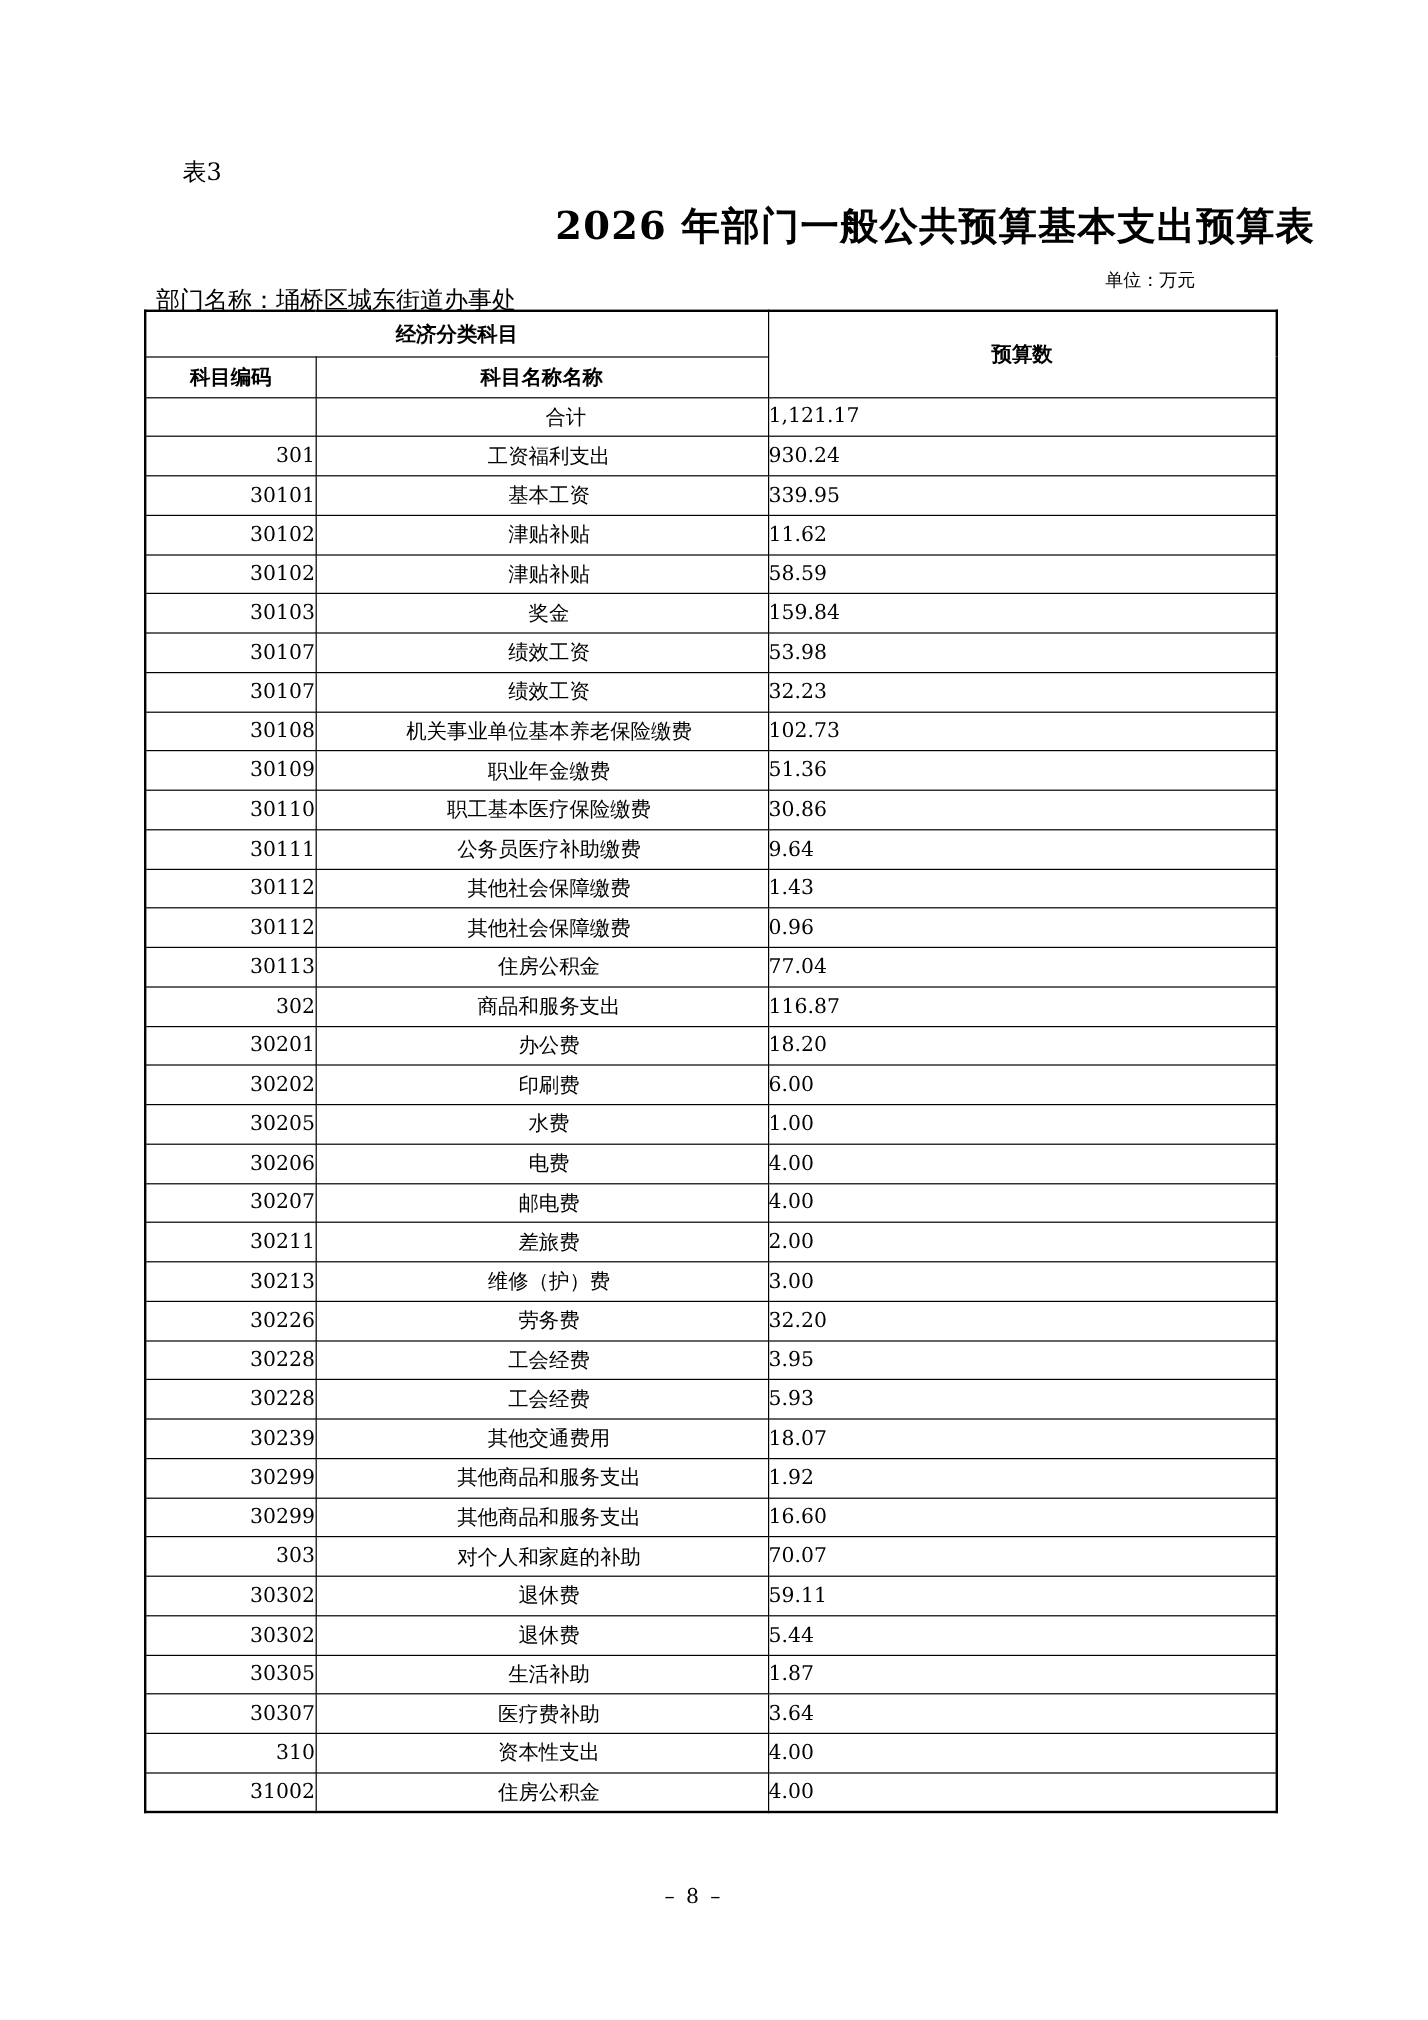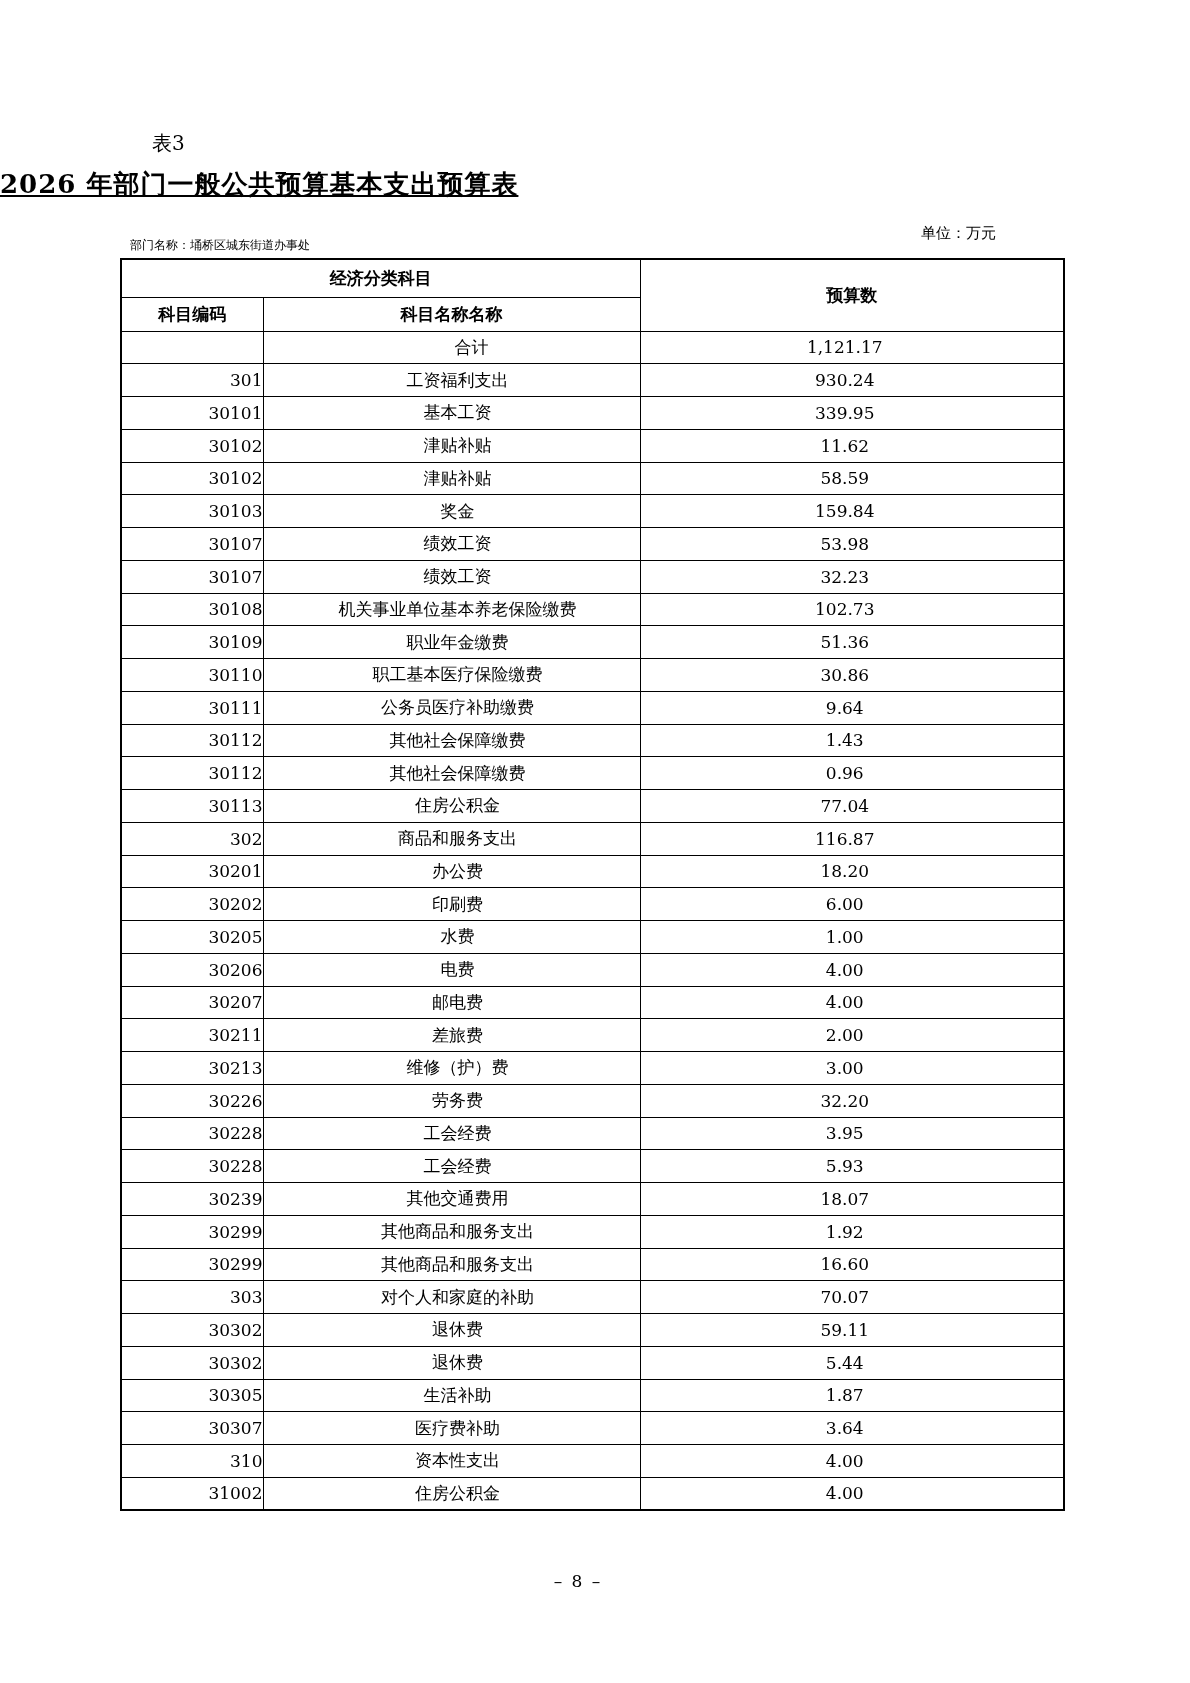--- a/index.html
+++ b/index.html
@@ -17,37 +17,36 @@
     position:absolute;
     left:152px;
     top:130px;
     font-size:20px;
   }
   .doc-title {
     position:absolute;
     left:0;
     right:60px;
     top:167px;
-    text-align:left;
-    font-size:26px;
+    text-align:right;
+    font-size:32px;
     font-weight:bold;
     letter-spacing:1px;
-    text-decoration:underline;
   }
   .unit-label {
     position:absolute;
     top:224px;
     right:160px;
     font-size:15px;
   }
   .dept-label {
     position:absolute;
     top:237px;
     left:130px;
-    font-size:12px;
+    font-size:20px;
   }
   table.budget {
     position:absolute;
     left:120px;
     top:258px;
     width:943px;
     border-collapse:collapse;
     table-layout:fixed;
     border:2px solid #000;
   }
@@ -60,21 +59,21 @@
   thead th { font-weight:bold; text-align:center; }
   tr.hdr-row-1 th { height:38px; }
   tr.hdr-row-2 th { height:34px;margin-top:24px; }
   tbody td { height:32.75px; }
   col.c-code  { width:142px; }
   col.c-name  { width:377px; }
   col.c-value { width:424px; }
   td.col-code  { text-align:right; padding-left:28px; }
   td.col-name  { text-align:center; padding-left:12px; }
   td.total-name { padding-left:40px; }
-  td.col-value { text-align:center; padding-right:14px;margin-left:26px; }
+  td.col-value { text-align:left; padding-right:14px;margin-left:26px; }
   .page-number {
     position:absolute;
     left:0;
     right:0;
     top:1571px;
     text-align:center;
     font-size:17px;
     letter-spacing:2px;
   }
 </style>

